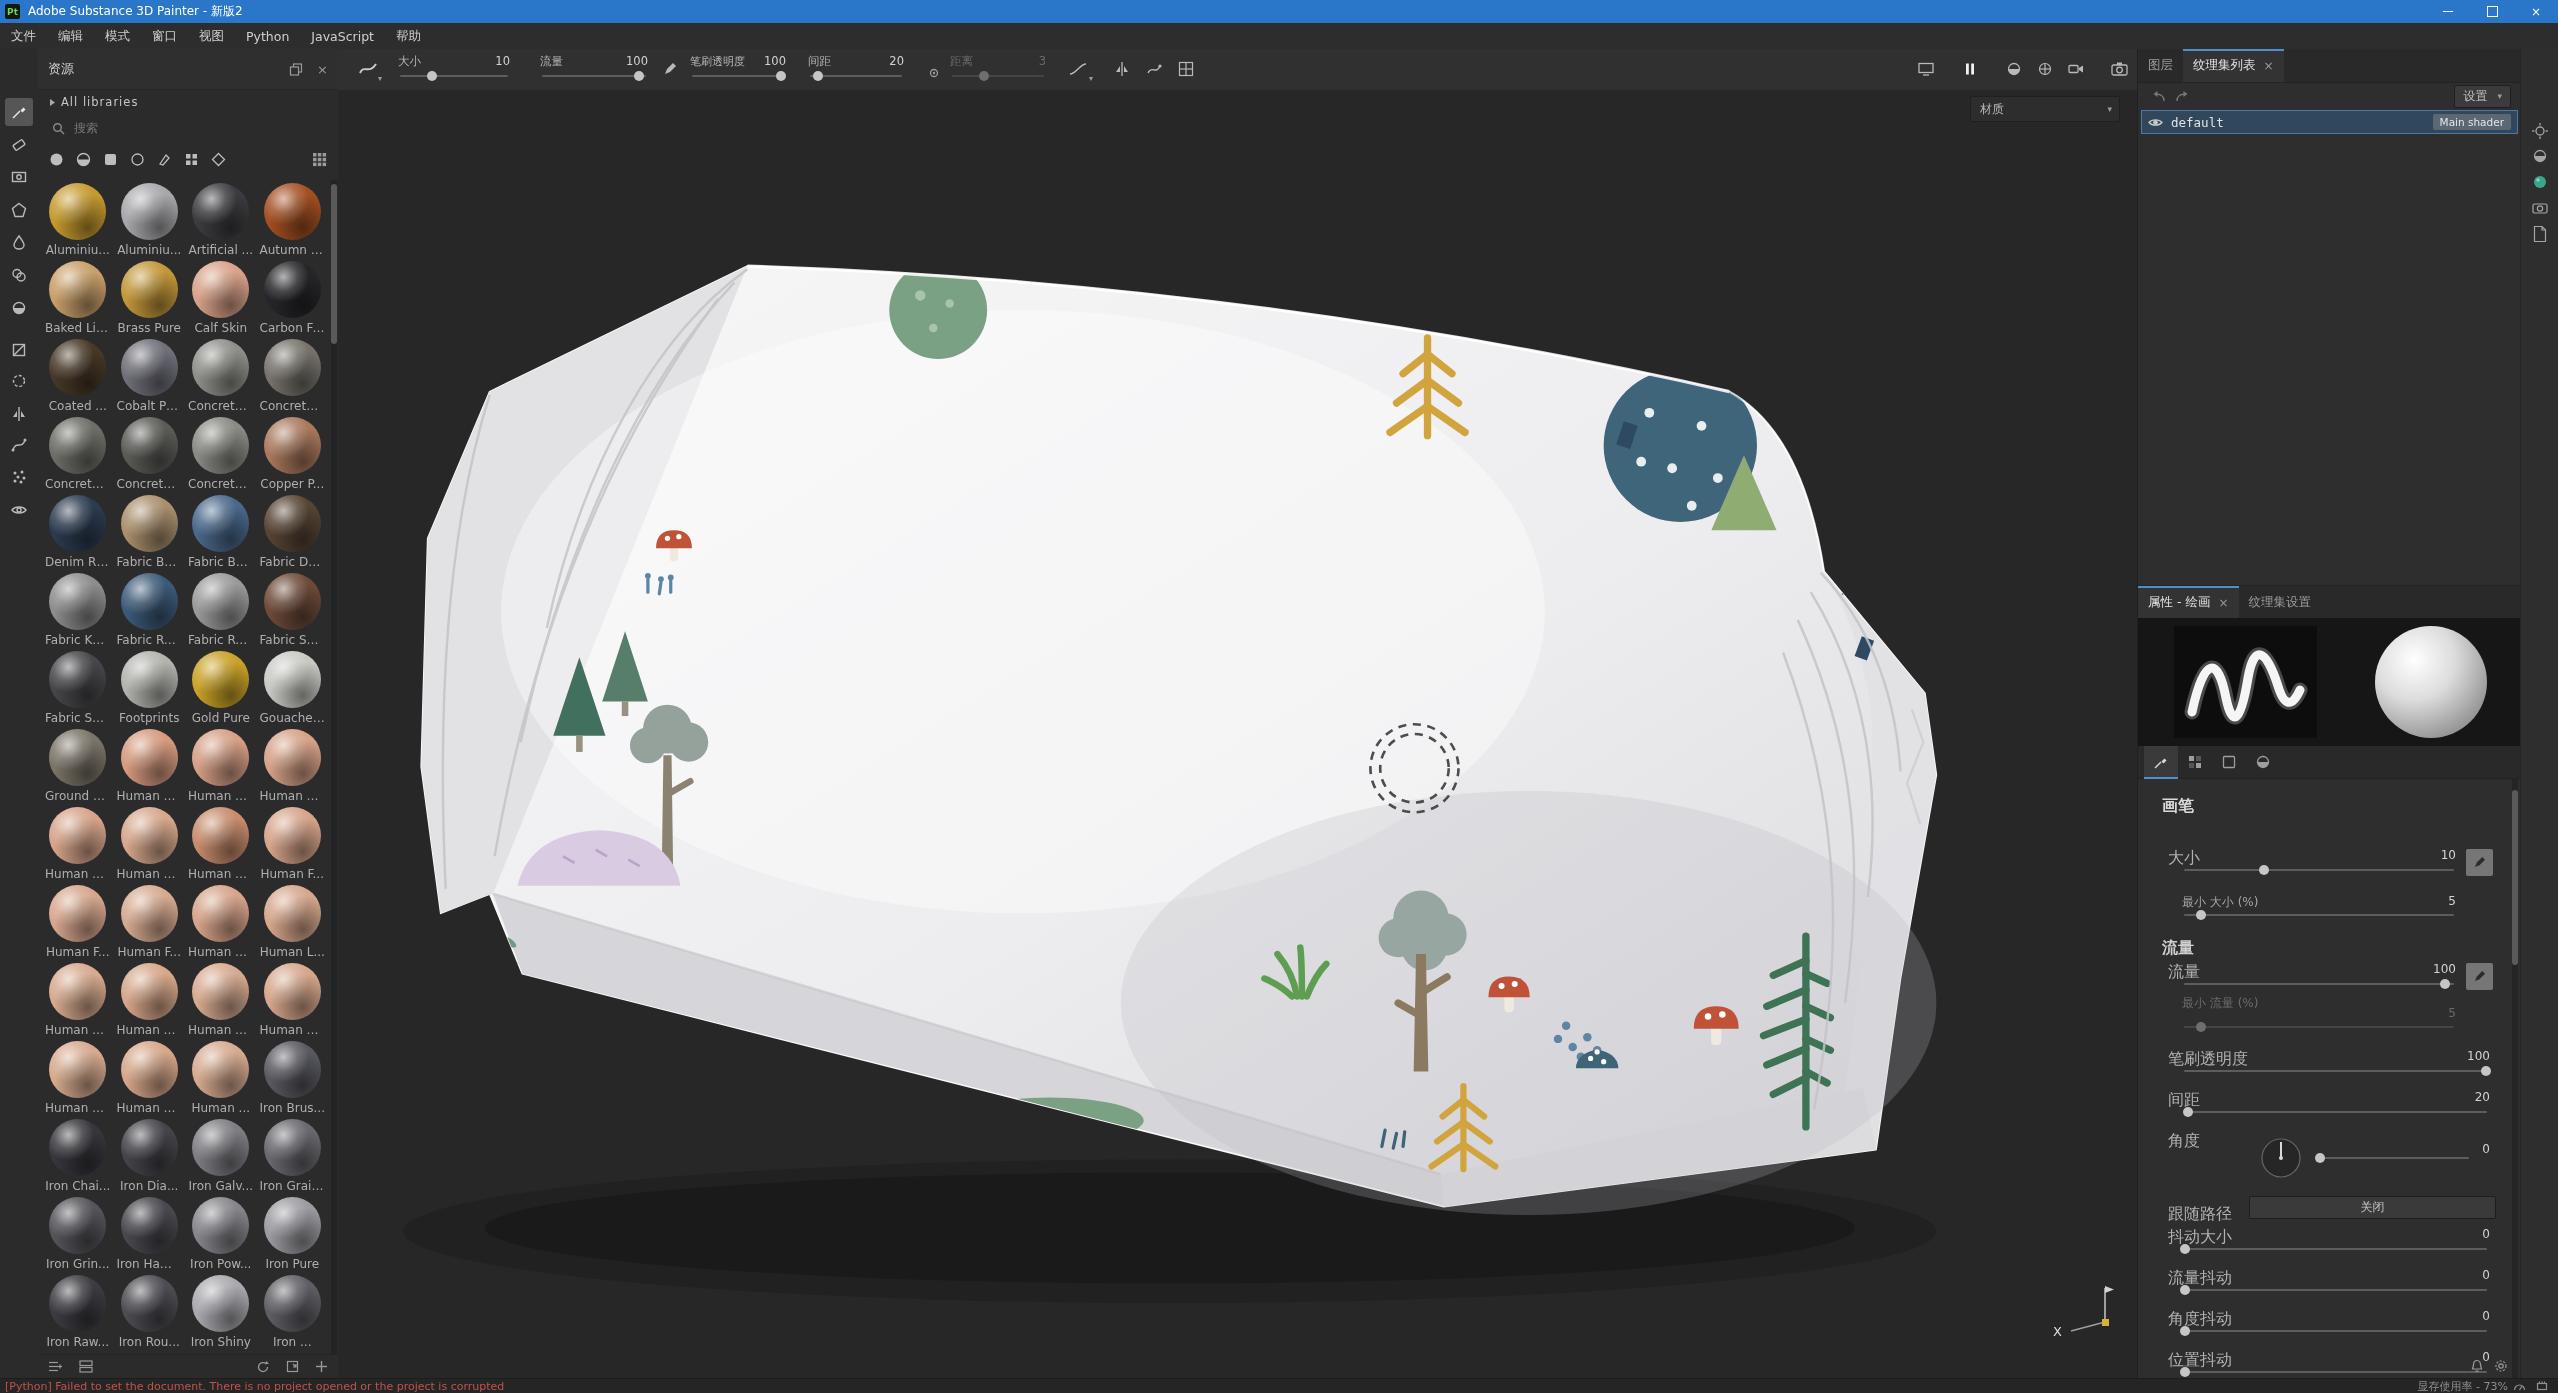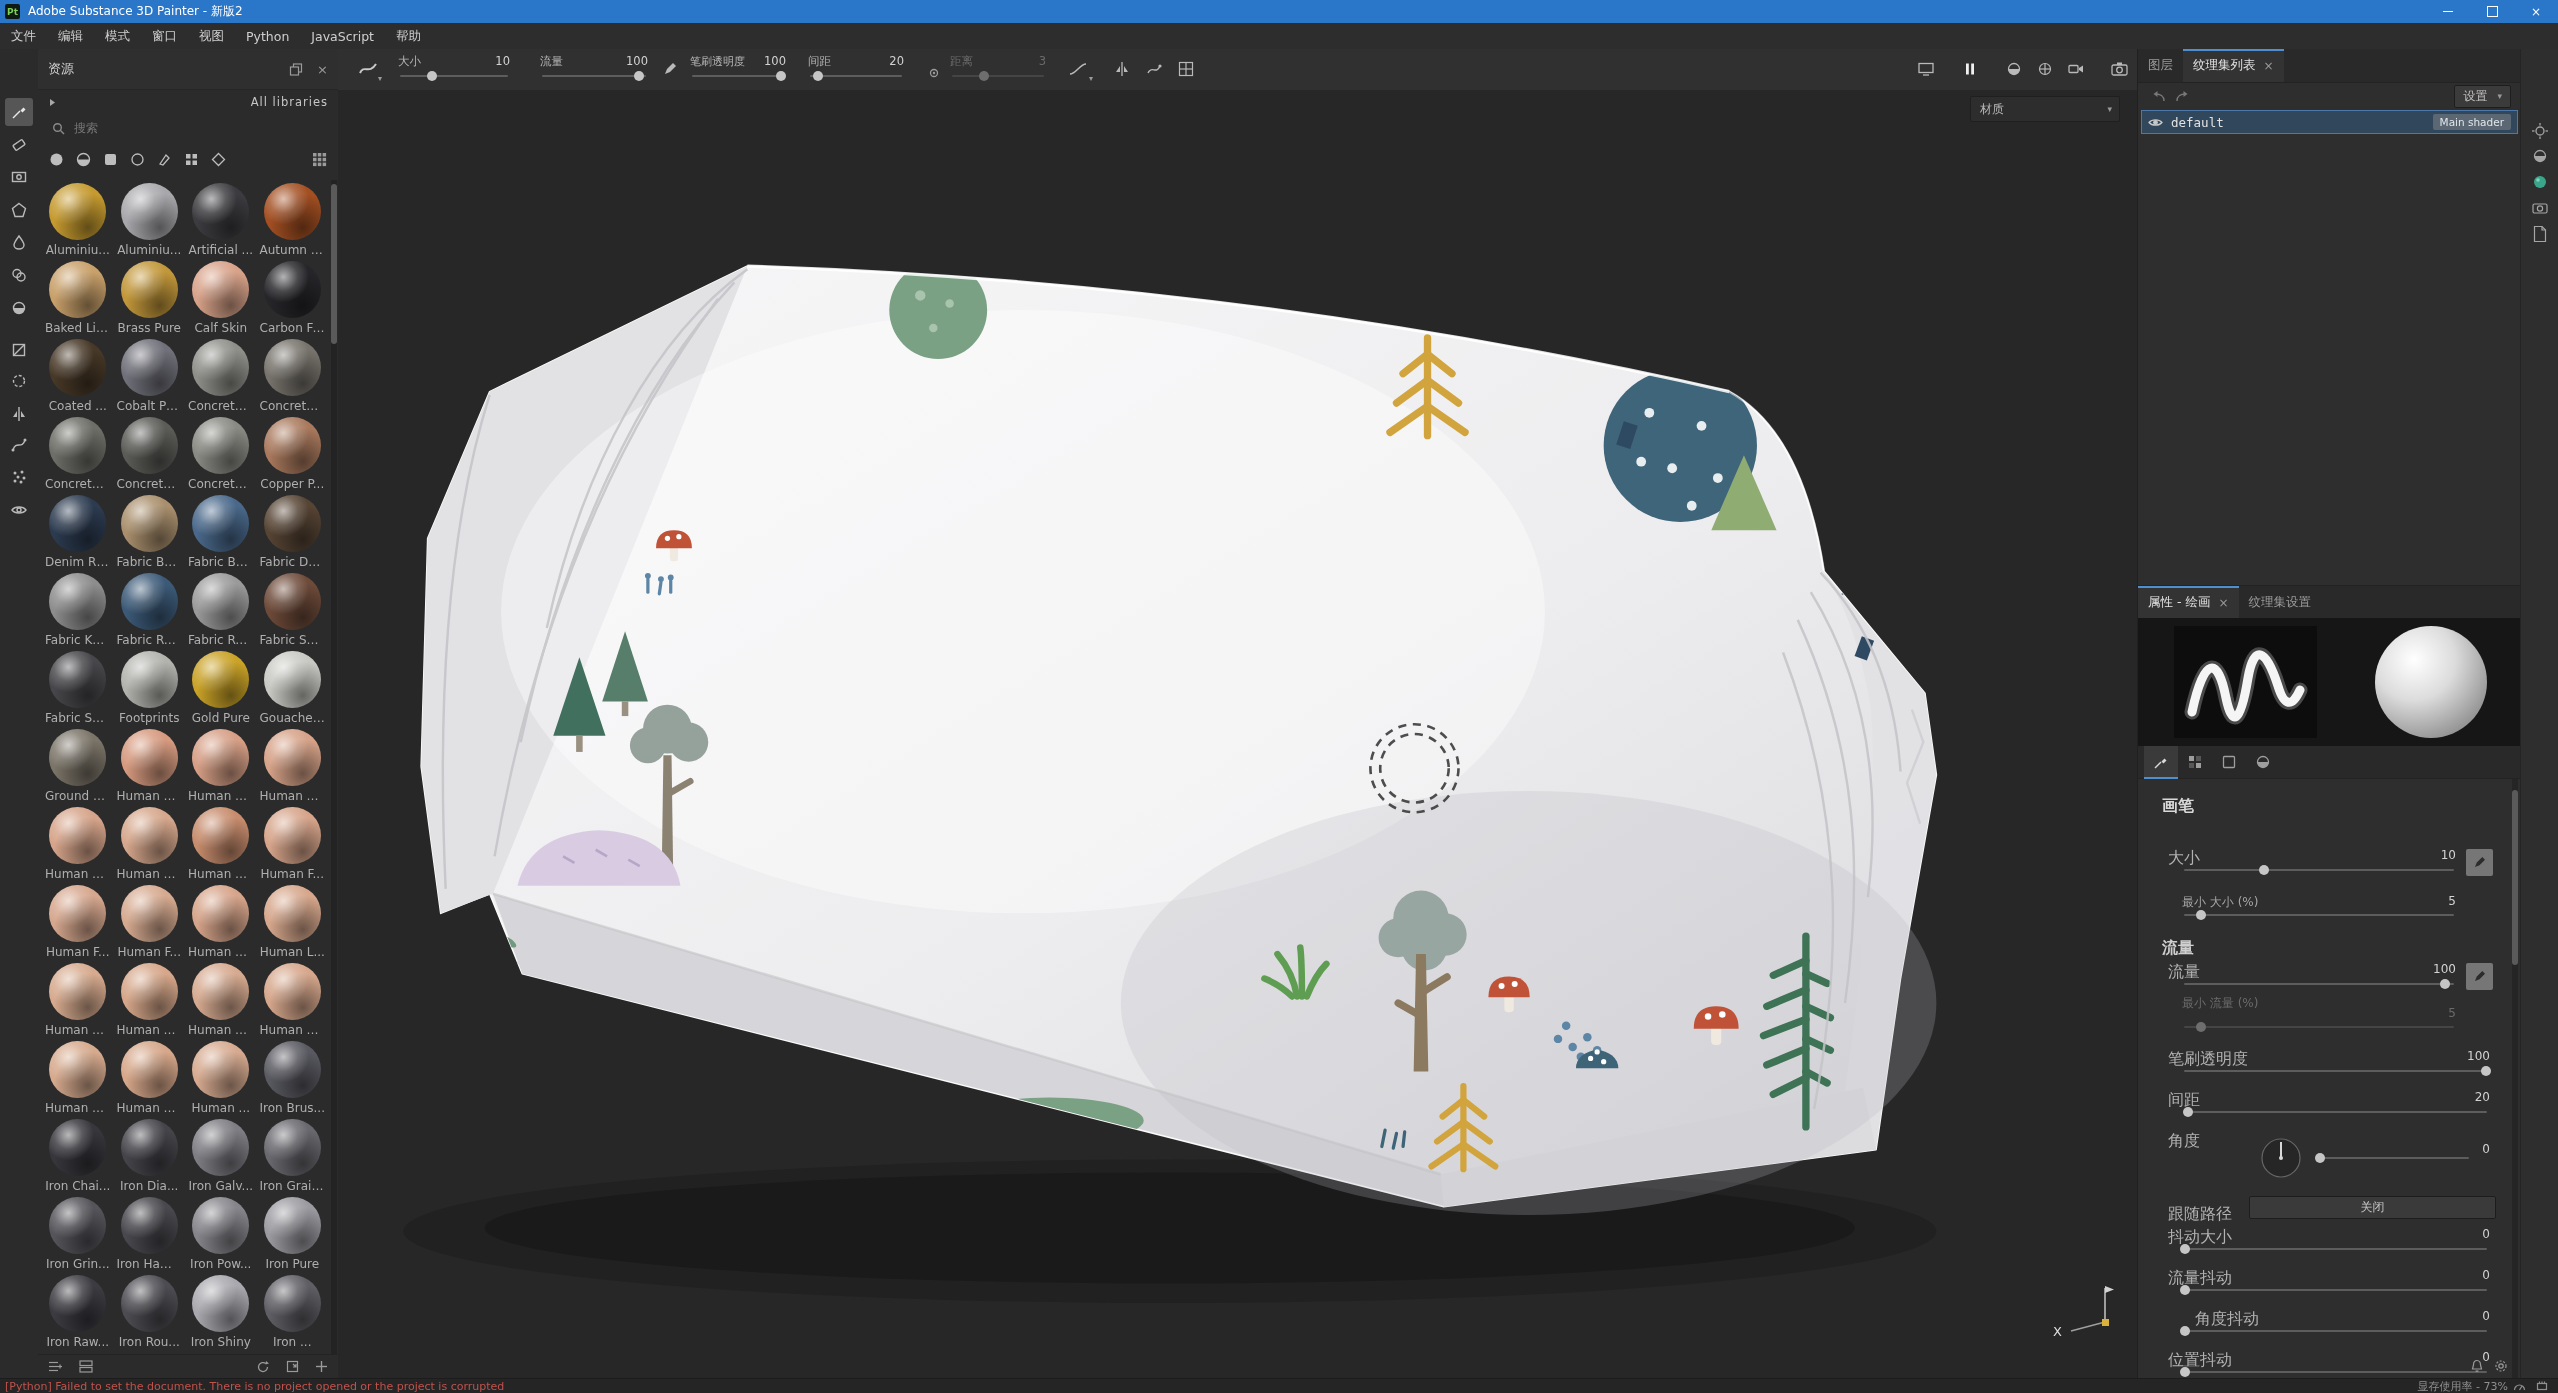--- a/index.html
+++ b/index.html
@@ -189,21 +189,21 @@
       <span>资源</span>
       <div style="margin-left:auto" class="ico">
         <svg width="14" height="14" fill="none" stroke="#9a9a9a" stroke-width="1.2">
             <rect x="4.5" y="2" width="8" height="8"></rect>
             <rect x="1.5" y="5" width="8" height="8" fill="#2f2f2f"></rect>
           </svg>
       </div>
       <div style="margin-left:14px;color:#9a9a9a;font-size:13px;">×</div>
     </div>
 
-    <div class="abs flex" style="left:10px;top:41px;width:280px;height:24px;gap:15px;justify-content:space-between;">
+    <div class="abs flex" style="left:10px;top:41px;width:280px;height:24px;gap:4px;">
       <svg width="9" height="9" fill="#a8a8a8">
           <polygon points="2,1 7,4.5 2,8"></polygon>
         </svg>
       <span style="font-size:11.5px;letter-spacing:1px;color:#c6c6c6;">All libraries</span>
     </div>
 
     <div class="abs flex" style="left:14px;top:65px;width:272px;height:28px;gap:9px;">
       <svg width="13" height="13" fill="none" stroke="#8a8a8a" stroke-width="1.4">
           <circle cx="5.5" cy="5.5" r="3.8"></circle>
           <line x1="8.5" y1="8.5" x2="12" y2="12"></line>
@@ -1152,21 +1152,21 @@
           <div class="kn" style="left:1%"></div>
         </div>
 
       <span class="plab" style="top:489px;">流量抖动</span>
       <span class="pval" style="top:489px;right:31px;">0</span>
       <div class="sl psl" style="top:504px;width:307px;">
           <div class="tr"></div>
           <div class="kn" style="left:1%"></div>
         </div>
 
-      <span class="plab" style="top:530px;margin-left:27px;">角度抖动</span>
+      <span class="plab" style="top:530px;">角度抖动</span>
       <span class="pval" style="top:530px;right:31px;">0</span>
       <div class="sl psl" style="top:545px;width:307px;">
           <div class="tr"></div>
           <div class="kn" style="left:1%"></div>
         </div>
 
       <span class="plab" style="top:571px;">位置抖动</span>
       <span class="pval" style="top:571px;right:31px;">0</span>
       <div class="sl psl" style="top:586px;width:307px;">
           <div class="tr"></div>

